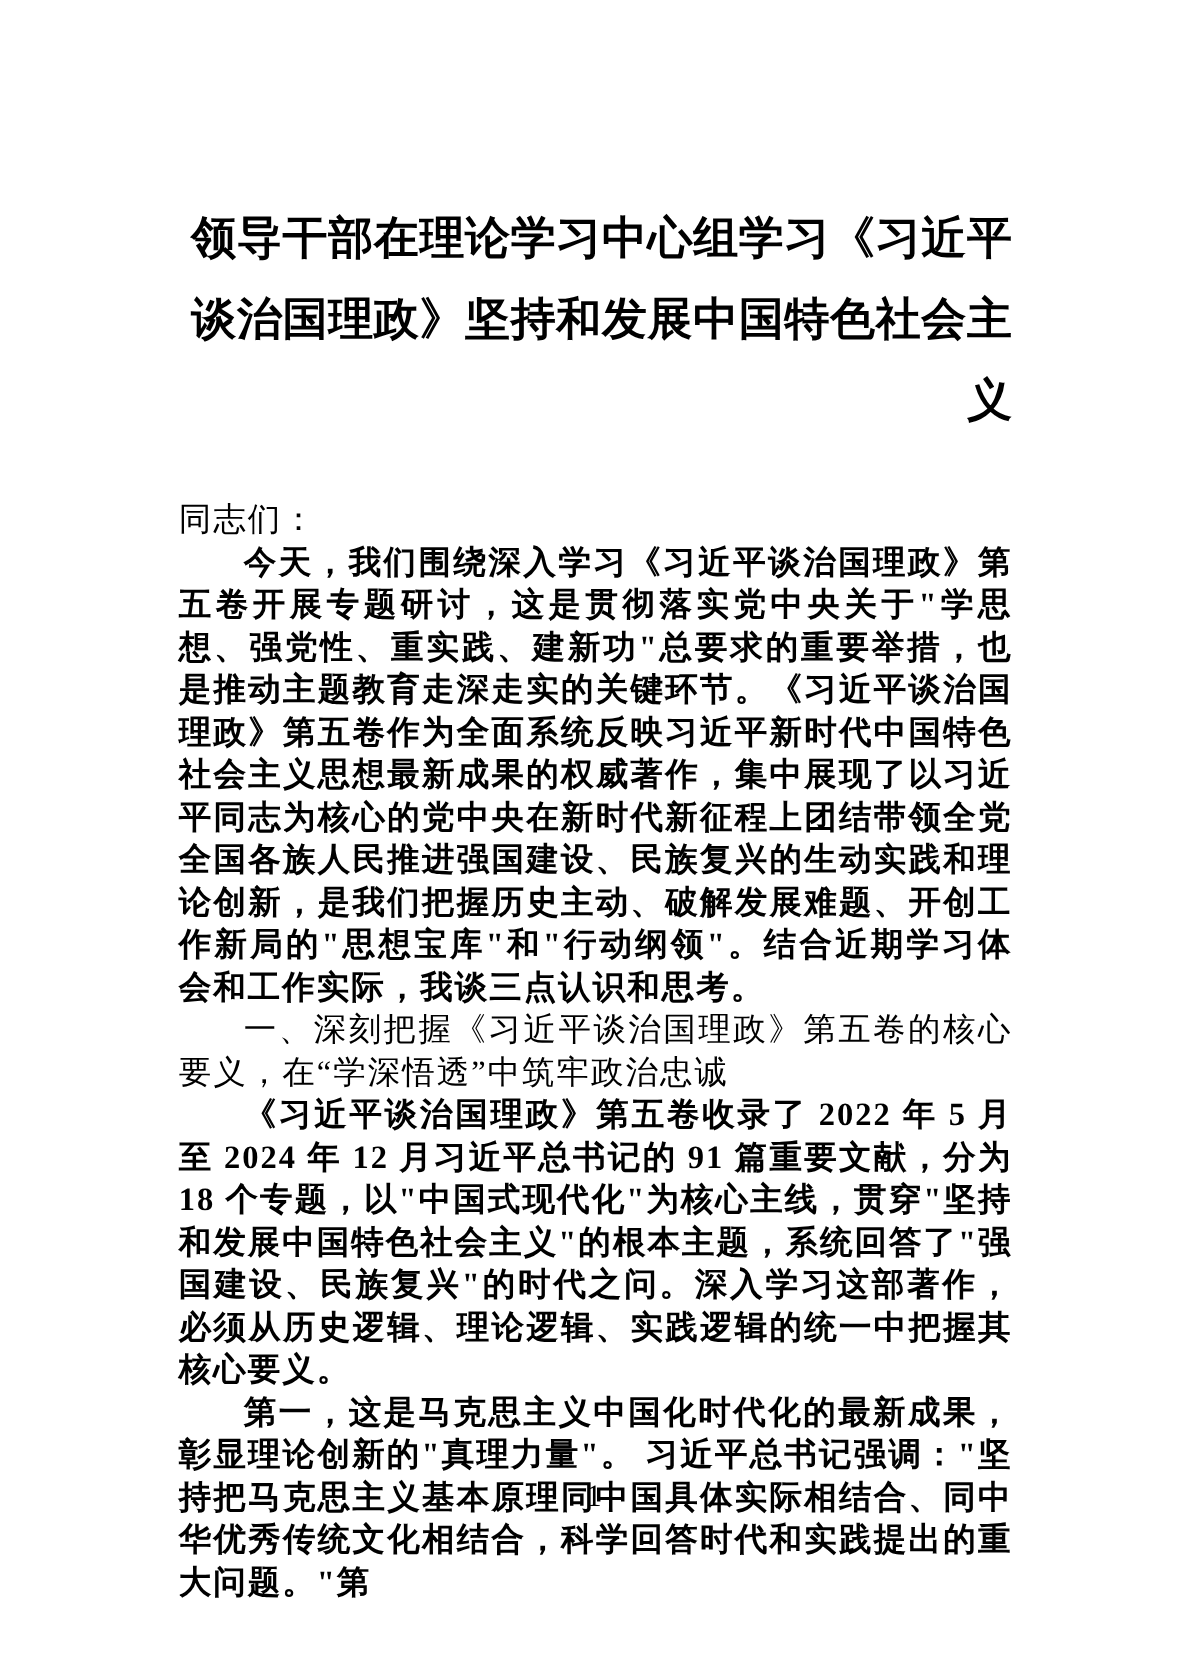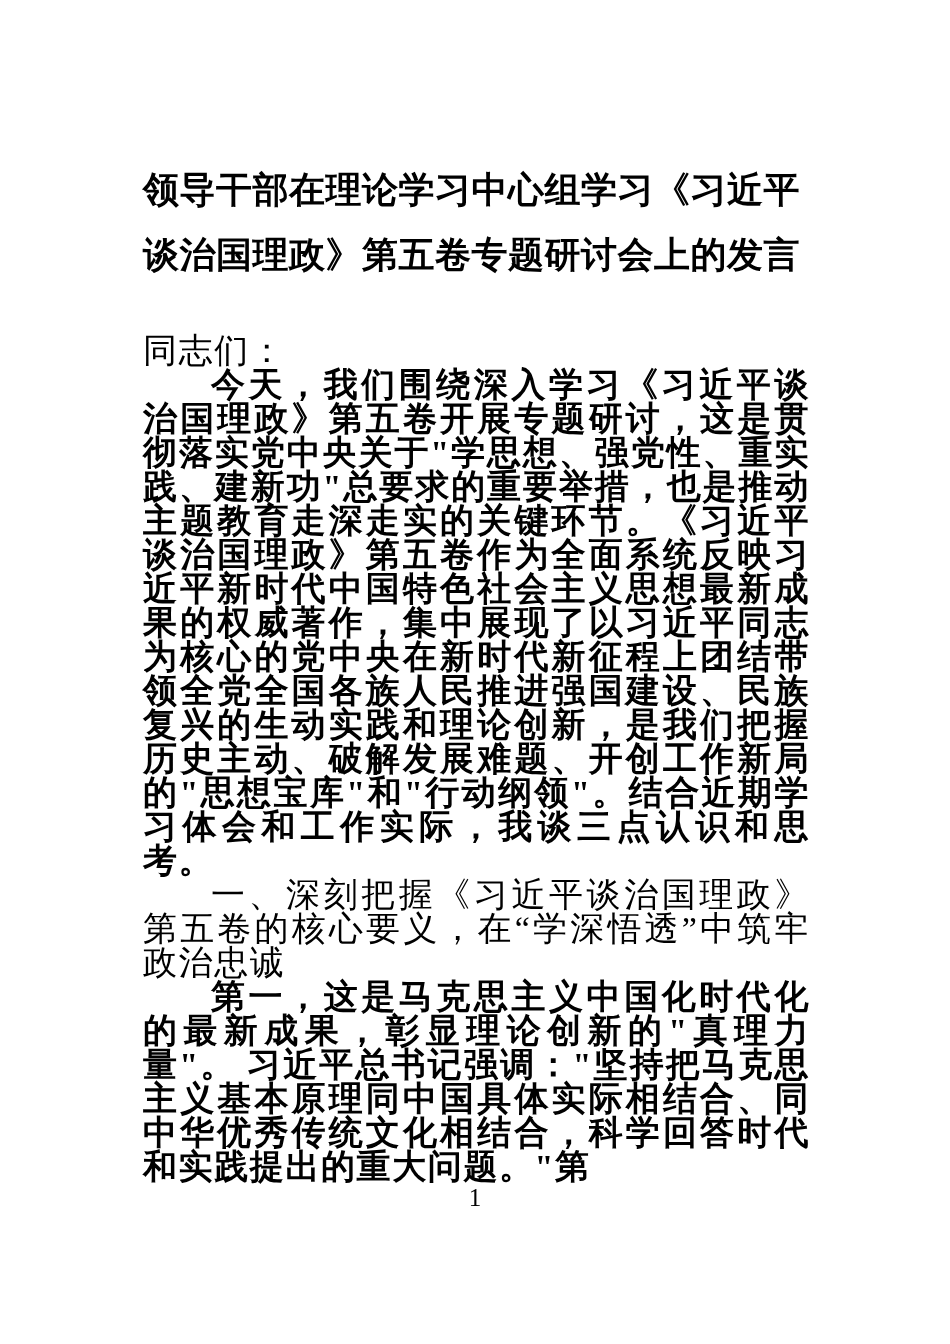--- a/index.html
+++ b/index.html
@@ -19,26 +19,26 @@
   .content {
     position: absolute;
     left: 143px;
     top: 158px;
     width: 667px;
   }
   .doc-title {
     font-size: 36px;
     font-weight: 700;
     line-height: 65px;
-    text-align: left;
+    text-align: right;
     letter-spacing: 0.5px;
     margin-bottom: 46px;
   }
   .doc-body {
-    font-size: 34px;
+    font-size: 26px;
     line-height: 34px;
     letter-spacing: 1.6px;
     text-align: justify;
   }
   .doc-body p {
     margin: 0;
     padding: 0;
   }
   .indent {
     text-indent: 2em;
@@ -58,26 +58,27 @@
   }
 </style>
 </head>
 <body>
 
 <div class="page">
   <div class="content">
 
     <div class="doc-title">
       <div>领导干部在理论学习中心组学习《习近平</div>
-      <div>谈治国理政》第五卷专题研讨会上的发言</div>
+      <div>谈治国理政》坚持和发展中国特色社会主义</div>
     </div>
 
     <div class="doc-body">
       <p>同志们：</p>
       <p class="indent">今天，我们围绕深入学习《习近平谈治国理政》第五卷开展专题研讨，这是贯彻落实党中央关于"学思想、强党性、重实践、建新功"总要求的重要举措，也是推动主题教育走深走实的关键环节。《习近平谈治国理政》第五卷作为全面系统反映习近平新时代中国特色社会主义思想最新成果的权威著作，集中展现了以习近平同志为核心的党中央在新时代新征程上团结带领全党全国各族人民推进强国建设、民族复兴的生动实践和理论创新，是我们把握历史主动、破解发展难题、开创工作新局的"思想宝库"和"行动纲领"。结合近期学习体会和工作实际，我谈三点认识和思考。</p>
       <p class="indent heading">一、深刻把握《习近平谈治国理政》第五卷的核心要义，在“学深悟透”中筑牢政治忠诚</p>
+      <p class="indent">《习近平谈治国理政》第五卷收录了 2022 年 5 月至 2024 年 12 月习近平总书记的 91 篇重要文献，分为 18 个专题，以"中国式现代化"为核心主线，贯穿"坚持和发展中国特色社会主义"的根本主题，系统回答了"强国建设、民族复兴"的时代之问。深入学习这部著作，必须从历史逻辑、理论逻辑、实践逻辑的统一中把握其核心要义。</p>
       <p class="indent">第一，这是马克思主义中国化时代化的最新成果，彰显理论创新的"真理力量"。 习近平总书记强调："坚持把马克思主义基本原理同中国具体实际相结合、同中华优秀传统文化相结合，科学回答时代和实践提出的重大问题。"第</p>
     </div>
 
   </div>
 
   <div class="page-footer">1</div>
 </div>
 
 </body></html>

